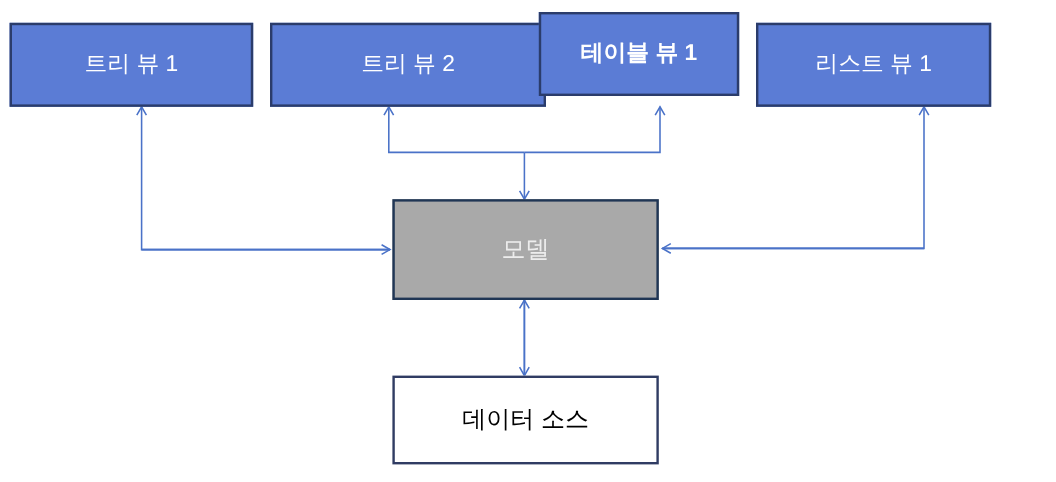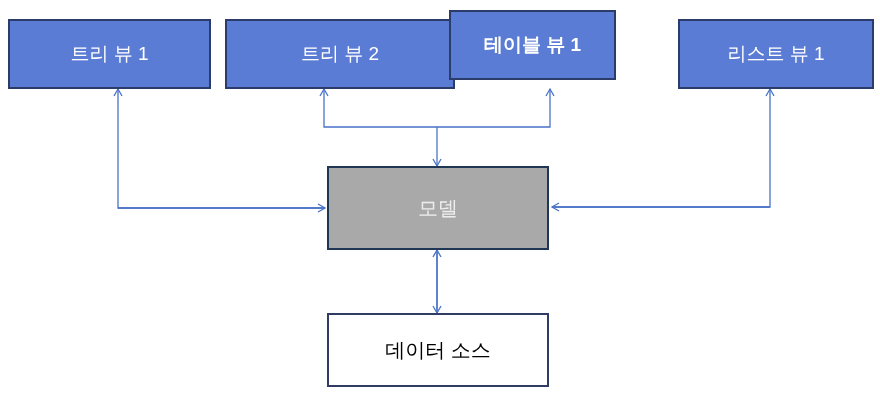--- a/index.html
+++ b/index.html
@@ -55,21 +55,21 @@
   }
   .node.datasource {
     background: var(--data-source-fill, #ffffff);
     border: 2px solid var(--data-source-border, #303c63);
     color: var(--data-source-text, #000000);
     font-size: 20px;
   }
   #node-tree-view-1  { left: 8px;   top: 19px;  width: 203px; height: 70px; }
   #node-tree-view-2  { left: 225px; top: 19px;  width: 230px; height: 70px; }
   #node-table-view-1 { left: 449px; top: 10px;  width: 167px; height: 70px; font-weight: bold; }
-  #node-list-view-1  { left: 678px; top: 19px;  width: 196px; height: 70px; }
+  #node-list-view-1  { left: 630px; top: 19px;  width: 196px; height: 70px; }
   #node-model        { left: 327px; top: 166px; width: 222px; height: 84px; }
   #node-data-source  { left: 327px; top: 313px; width: 222px; height: 74px; }
 </style>
 </head>
 <body>
 
 <div class="canvas">
 
   <svg class="connector-layer" width="880" height="402" viewBox="0 0 880 402" xmlns="http://www.w3.org/2000/svg">
     <defs>

